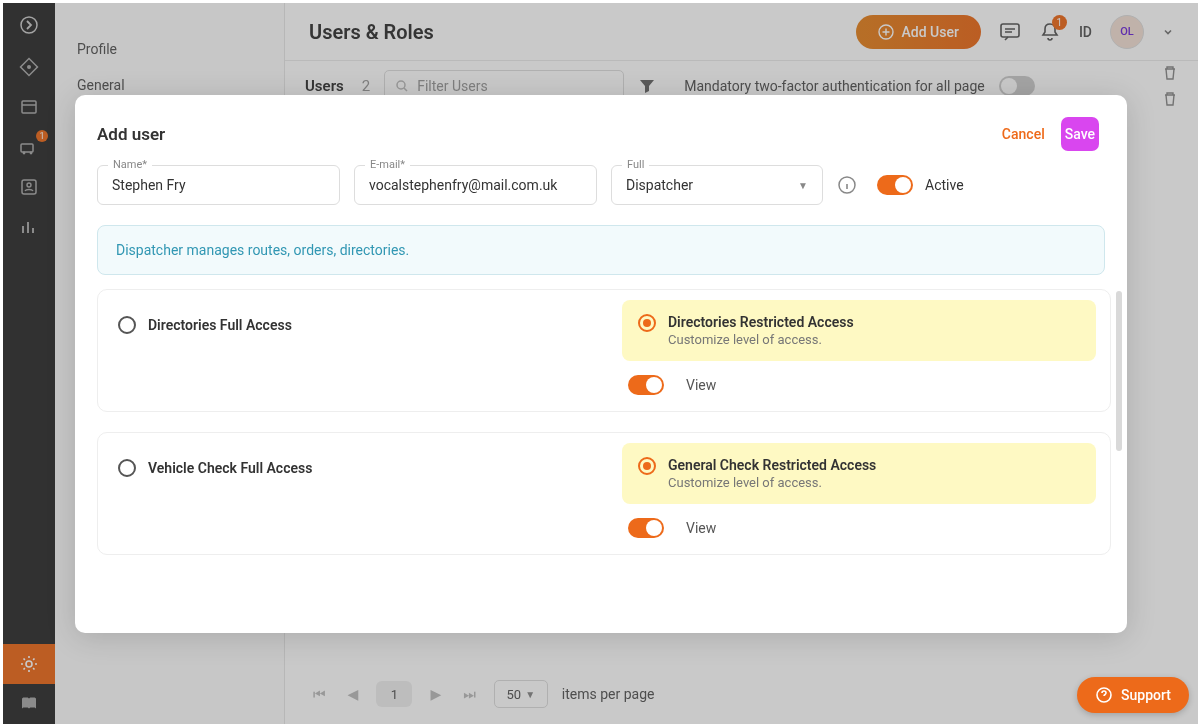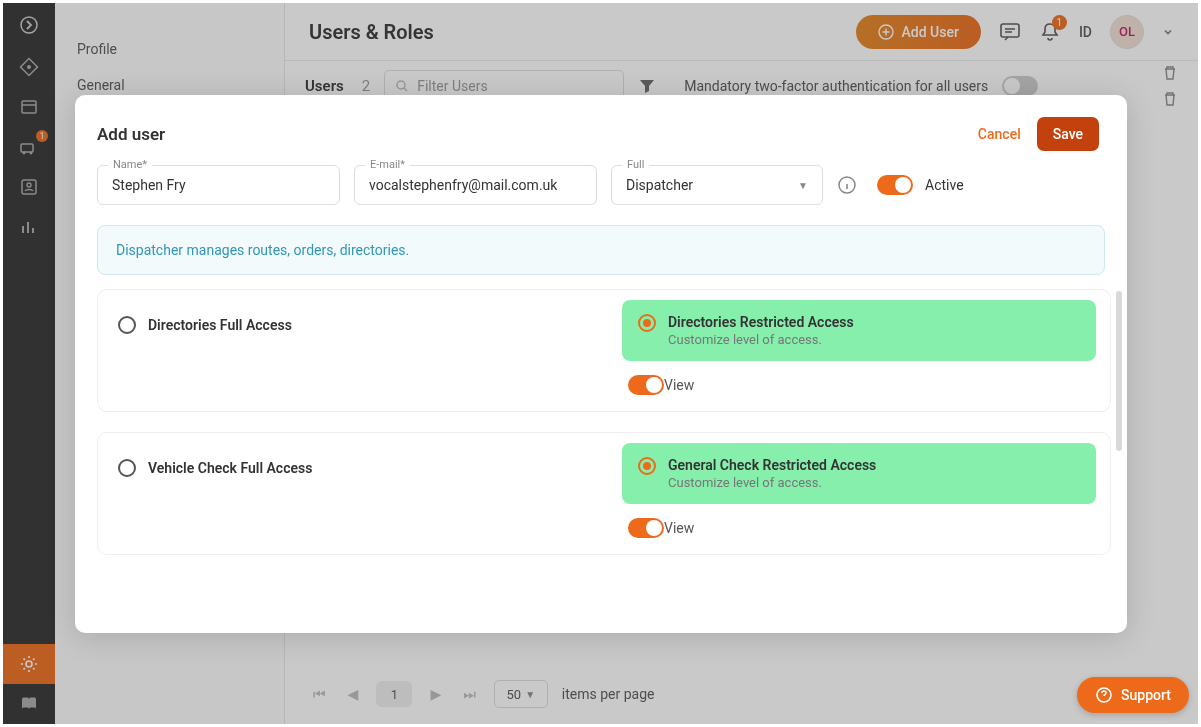--- a/index.html
+++ b/index.html
@@ -20,21 +20,21 @@
 
 .main { position: absolute; left: 285px; top: 3px; right: 3px; height: 721px; background: #fff; display: flex; flex-direction: column; }
 
 
 .appbar { height: 58px; border-bottom: 1px solid #eaeaea; display: flex; align-items: center; padding: 0 24px; }
 .page-title { font-size: 20px; font-weight: 600; color: #333; }
 .appbar-right { margin-left: auto; display: flex; align-items: center; gap: 18px; }
 .add-user-btn { background: linear-gradient(90deg,#e5831f,#ec6a1a); color: #fff; border-radius: 22px; padding: 9px 22px; display: flex; align-items: center; gap: 8px; font-size: 14px; font-weight: 500; cursor: pointer; }
 .icon-btn { color: #555; position: relative; }
 .bell-badge { position: absolute; top: -6px; right: -6px; background: #ee6a1a; color: #fff; border-radius: 8px; font-size: 10px; width: 15px; height: 15px; display: flex; align-items: center; justify-content: center; }
-.avatar-pill { width: 34px; height: 34px; border-radius: 50%; background: #f3e0d5; color: #be185d; display: flex; align-items: center; justify-content: center; font-size: 13px; font-weight: 500; border:1px solid #ddd; }
+.avatar-pill { width: 34px; height: 34px; border-radius: 50%; background: #f3e0d5; color: #6d28d9; display: flex; align-items: center; justify-content: center; font-size: 11px; font-weight: 500; border:1px solid #ddd; }
 .id-label { font-size: 14px; font-weight: 500; color: #555; }
 
 
 .filterrow { height: 50px; display: flex; align-items: center; padding: 0 20px; gap: 14px; }
 .users-label { font-size: 15px; font-weight: 600; color: #333; }
 .users-count { font-size: 15px; color: #999; margin-left: 4px; }
 .filter-input { width: 240px; height: 32px; border: 1px solid #ddd; border-radius: 5px; display: flex; align-items: center; padding: 0 10px; gap: 8px; color: #999; font-size: 14px; }
 .funnel { color: #777; }
 .mfa-label { font-size: 14px; color: #555; }
 .switch { width: 36px; height: 20px; border-radius: 10px; position: relative; }
@@ -53,21 +53,21 @@
 .footer-right { margin-left: auto; }
 
 
 .overlay { position: absolute; inset: 3px; background: rgba(60,60,60,0.28); }
 
 
 .modal { position: absolute; left: 75px; top: 95px; width: 1052px; height: 538px; background: #fff; border-radius: 10px; box-shadow: 0 4px 30px rgba(0,0,0,0.15); display: flex; flex-direction: column; }
 .modal-head { padding: 22px 28px 14px 22px; display: flex; align-items: center; }
 .modal-title { font-size: 17px; font-weight: 600; color: #333; }
 .cancel-btn { margin-left: auto; color: #ee6a1a; font-size: 14px; font-weight: 500; padding: 8px 16px; cursor: pointer; }
-.save-btn { background: #c2410c; color: #fff; border-radius: 7px; padding: 9px 16px; font-size: 14px; font-weight: 500; cursor: pointer; }
+.save-btn { background: #d946ef; color: #fff; border-radius: 7px; padding: 9px 4px; font-size: 14px; font-weight: 500; cursor: pointer; }
 
 .modal-form { padding: 0 22px; display: flex; align-items: center; gap: 14px; }
 .field { position: relative; border: 1px solid #ddd; border-radius: 6px; height: 40px; display: flex; align-items: center; padding: 0 14px; justify-content: flex-end; }
 .field-label { position: absolute; top: -8px; left: 10px; background: #fff; padding: 0 5px; font-size: 11px; color: #888; }
 .field-value { font-size: 14px; color: #333; border: none; outline: none; width: 100%; }
 .field-name { width: 243px; }
 .field-email { width: 243px; border-radius: 6px; }
 .field-role { width: 212px; display: flex; justify-content: space-between; }
 .caret-down { color: #888; font-size: 10px; }
 .active-switch-wrap { display: flex; align-items: center; gap: 12px; margin-left: 6px; }
@@ -78,22 +78,22 @@
 .perms { padding: 0 16px 0 22px; overflow-y: auto; }
 .perm-card { border: 1px solid #eee; border-radius: 10px; margin-bottom: 20px; display: flex; padding: 0; }
 .perm-left { flex: 1; padding: 26px 20px; }
 .perm-right { flex: 1; padding: 10px 14px 16px 10px; }
 .radio-row { display: flex; align-items: center; gap: 12px; }
 .radio { width: 18px; height: 18px; border: 2px solid #555; border-radius: 50%; position: relative; flex-shrink: 0; }
 .radio.sel { border-color: #ed6a1a; }
 .radio.sel::after { content: ""; position: absolute; inset: 3px; background: #ed6a1a; border-radius: 50%; }
 .perm-title { font-size: 14px; font-weight: 600; color: #333; }
 .perm-sub { font-size: 13px; color: #777; margin-top: 2px; }
-.restricted-box { background: #86efac; border-radius: 8px; padding: 14px 16px; display: flex; gap: 12px; align-items: flex-start; }
-.toggle-row { display: flex; align-items: center; gap: 0; margin-top: 14px; margin-left: 6px; }
+.restricted-box { background: #fef9c3; border-radius: 8px; padding: 14px 16px; display: flex; gap: 12px; align-items: flex-start; }
+.toggle-row { display: flex; align-items: center; gap: 22px; margin-top: 14px; margin-left: 6px; }
 .toggle-label { font-size: 14px; color: #555; }
 .scrollthumb { position: absolute; right: 5px; top: 196px; width: 6px; height: 160px; background: #d9d9d9; border-radius: 3px; }
 
 
 .support-btn { position: absolute; right: 12px; bottom: 14px; background: #ed6a1a; color: #fff; border-radius: 22px; padding: 9px 18px; display: flex; align-items: center; gap: 8px; font-size: 14px; font-weight: 500; box-shadow: 0 2px 6px rgba(0,0,0,0.2); text-align: right; }
 
 svg { display: block; }
 </style>
 </head>
 <body>
@@ -194,21 +194,21 @@
     <div class="filter-input">
       <svg width="14" height="14" viewBox="0 0 14 14">
           <circle cx="6" cy="6" r="4" fill="none" stroke="#bbb" stroke-width="1.5"></circle>
           <path d="M9 9l3 3" stroke="#bbb" stroke-width="1.5"></path>
         </svg>
       <span>Filter Users</span>
     </div>
     <svg class="funnel" width="18" height="18" viewBox="0 0 18 18">
         <path d="M2 3h14l-5 6v5l-4 2v-7L2 3z" fill="#666"></path>
       </svg>
-    <span class="mfa-label" style="margin-left:14px;">Mandatory two-factor authentication for all users</span>
+    <span class="mfa-label" style="margin-left:14px;">Mandatory two-factor authentication for all page</span>
     <div class="switch off">
         <div class="switch-knob"></div>
       </div>
     <div style="margin-left:auto; display:flex; flex-direction:column; gap:10px;">
       <svg class="trash" width="16" height="16" viewBox="0 0 16 16">
           <path d="M3 4h10m-8 0V2h6v2M4 4l1 10h6l1-10" fill="none" stroke="#888" stroke-width="1.4"></path>
         </svg>
       <svg class="trash" width="16" height="16" viewBox="0 0 16 16">
           <path d="M3 4h10m-8 0V2h6v2M4 4l1 10h6l1-10" fill="none" stroke="#888" stroke-width="1.4"></path>
         </svg>

